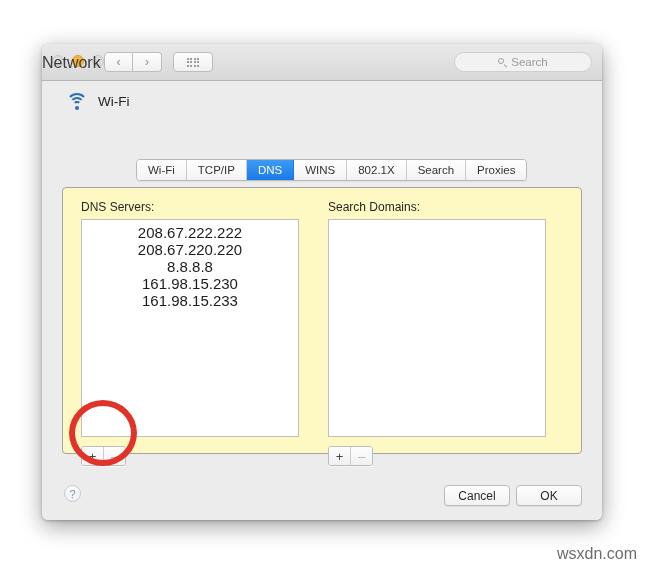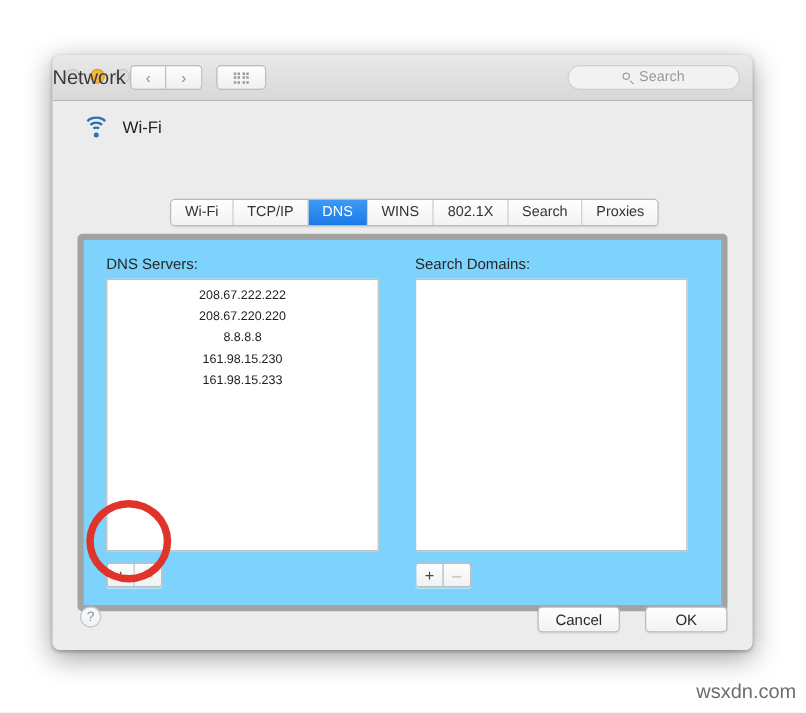--- a/index.html
+++ b/index.html
@@ -239,23 +239,23 @@
     color: #fff;
     border-right-color: #1a7ae8;
   }
 
   
   .panel {
     position: absolute;
     left: 20px;
     top: 106px;
     right: 20px;
-    height: 302px;
-    background: #7dd3fc;
-    border: 5px solid #a3a3a3;
+    height: 267px;
+    background: #fef9c3;
+    border: 1px solid #a3a3a3;
     border-radius: 4px;
     box-sizing: border-box;
   }
 
   .col-label {
     position: absolute;
     font-size: 12px;
     color: #262626;
   }
   .col-label.left  { left: 18px; top: 12px; }
@@ -268,21 +268,21 @@
     top: 31px;
     height: 218px;
     box-sizing: border-box;
     overflow: hidden;
     padding: 4px 0 0 0;
   }
   .listbox.left  { left: 18px;  width: 218px; }
   .listbox.right { left: 265px; width: 218px; }
 
   .list-item {
-    font-size: 10px;
+    font-size: 15px;
     color: #1d1d1d;
     padding: 1px 6px;
     line-height: 15px;
     white-space: nowrap;
   }
 
   .btnrow {
     position: absolute;
     top: 258px;
     display: flex;
@@ -334,21 +334,21 @@
     align-items: center;
     justify-content: center;
     box-sizing: border-box;
   }
 
   .footer-buttons {
     position: absolute;
     right: 20px;
     bottom: 14px;
     display: flex;
-    gap: 20px;
+    gap: 6px;
   }
   .pushbtn {
     min-width: 66px;
     height: 21px;
     border: 1px solid #bbbbbb;
     border-radius: 4px;
     background: linear-gradient(to bottom, #fefefe, #f2f2f2);
     font-size: 12px;
     color: #2a2a2a;
     display: flex;

